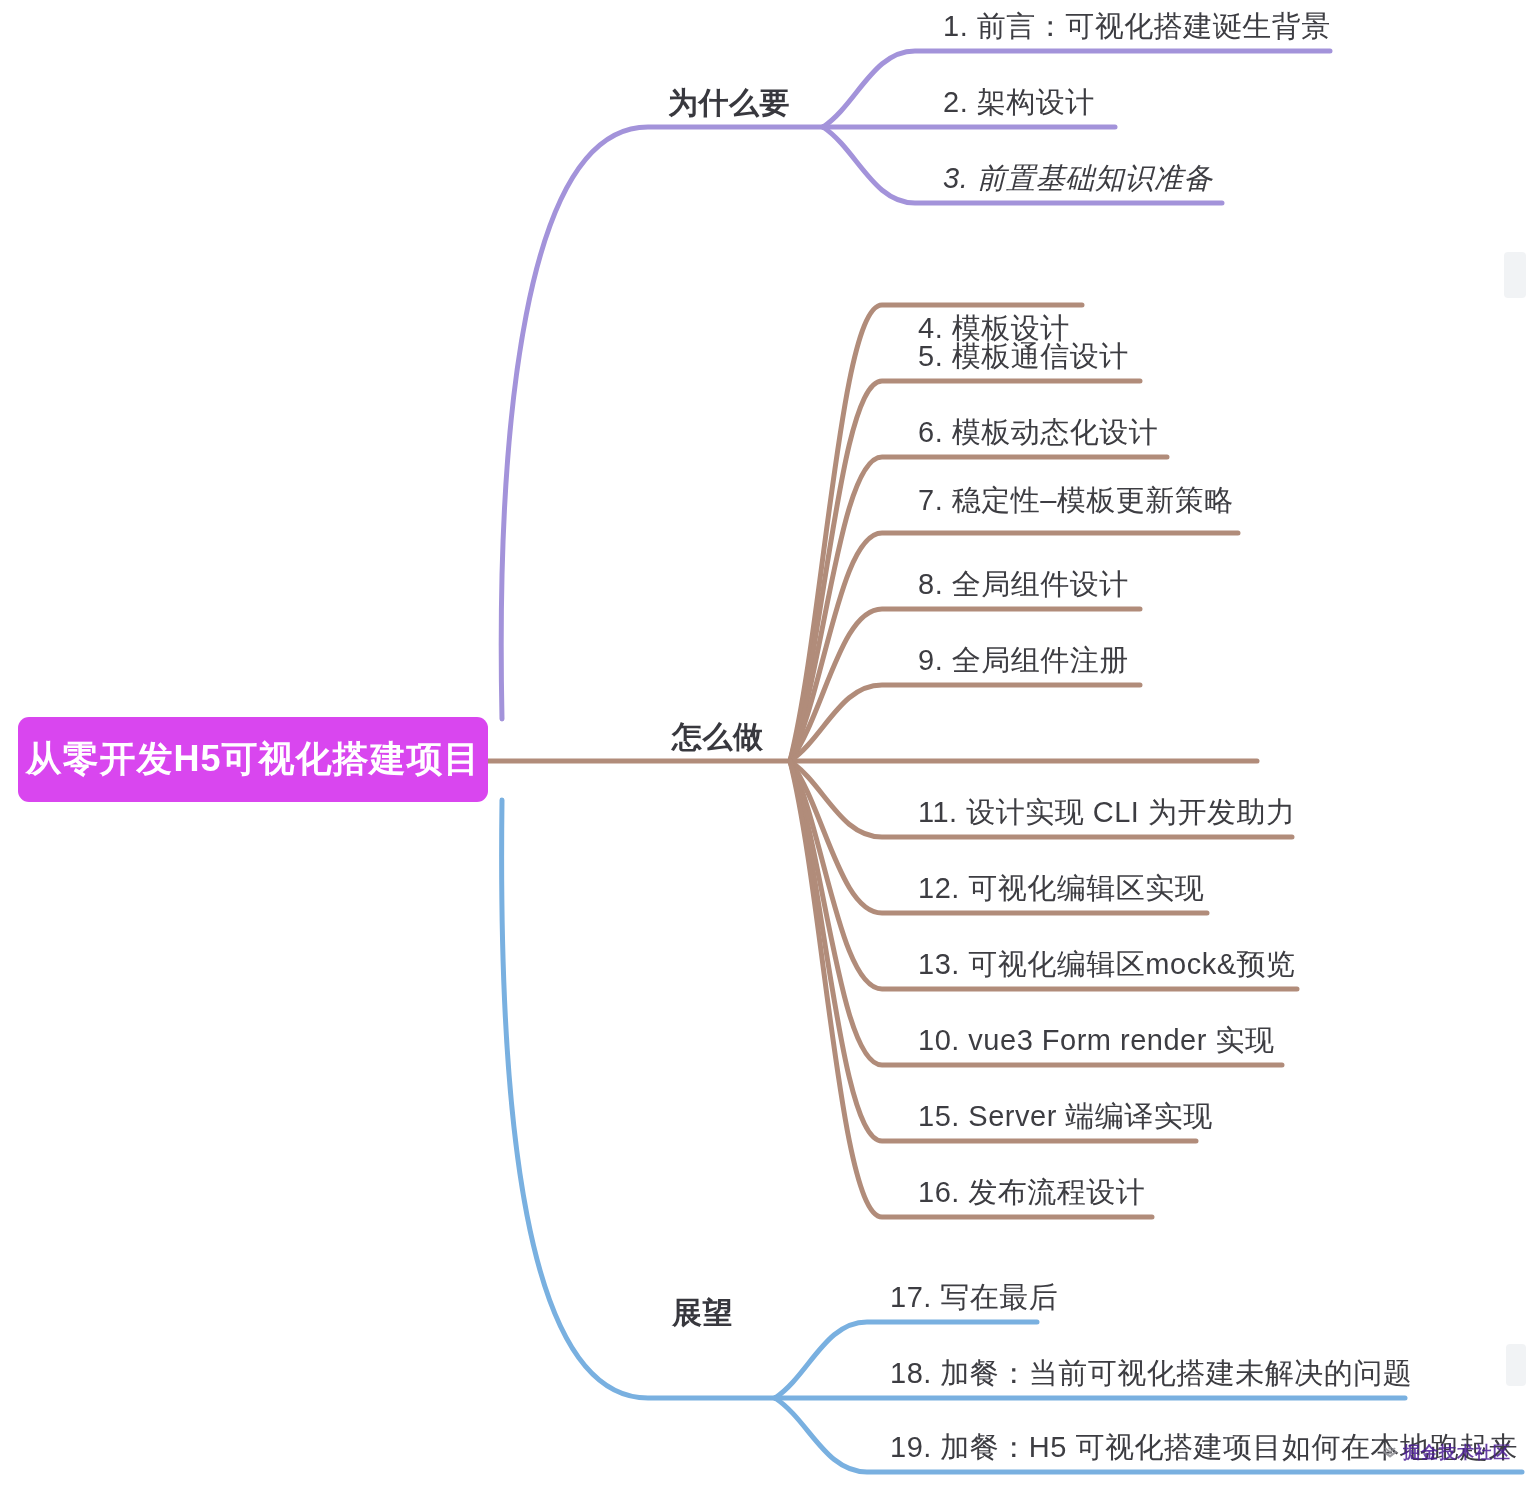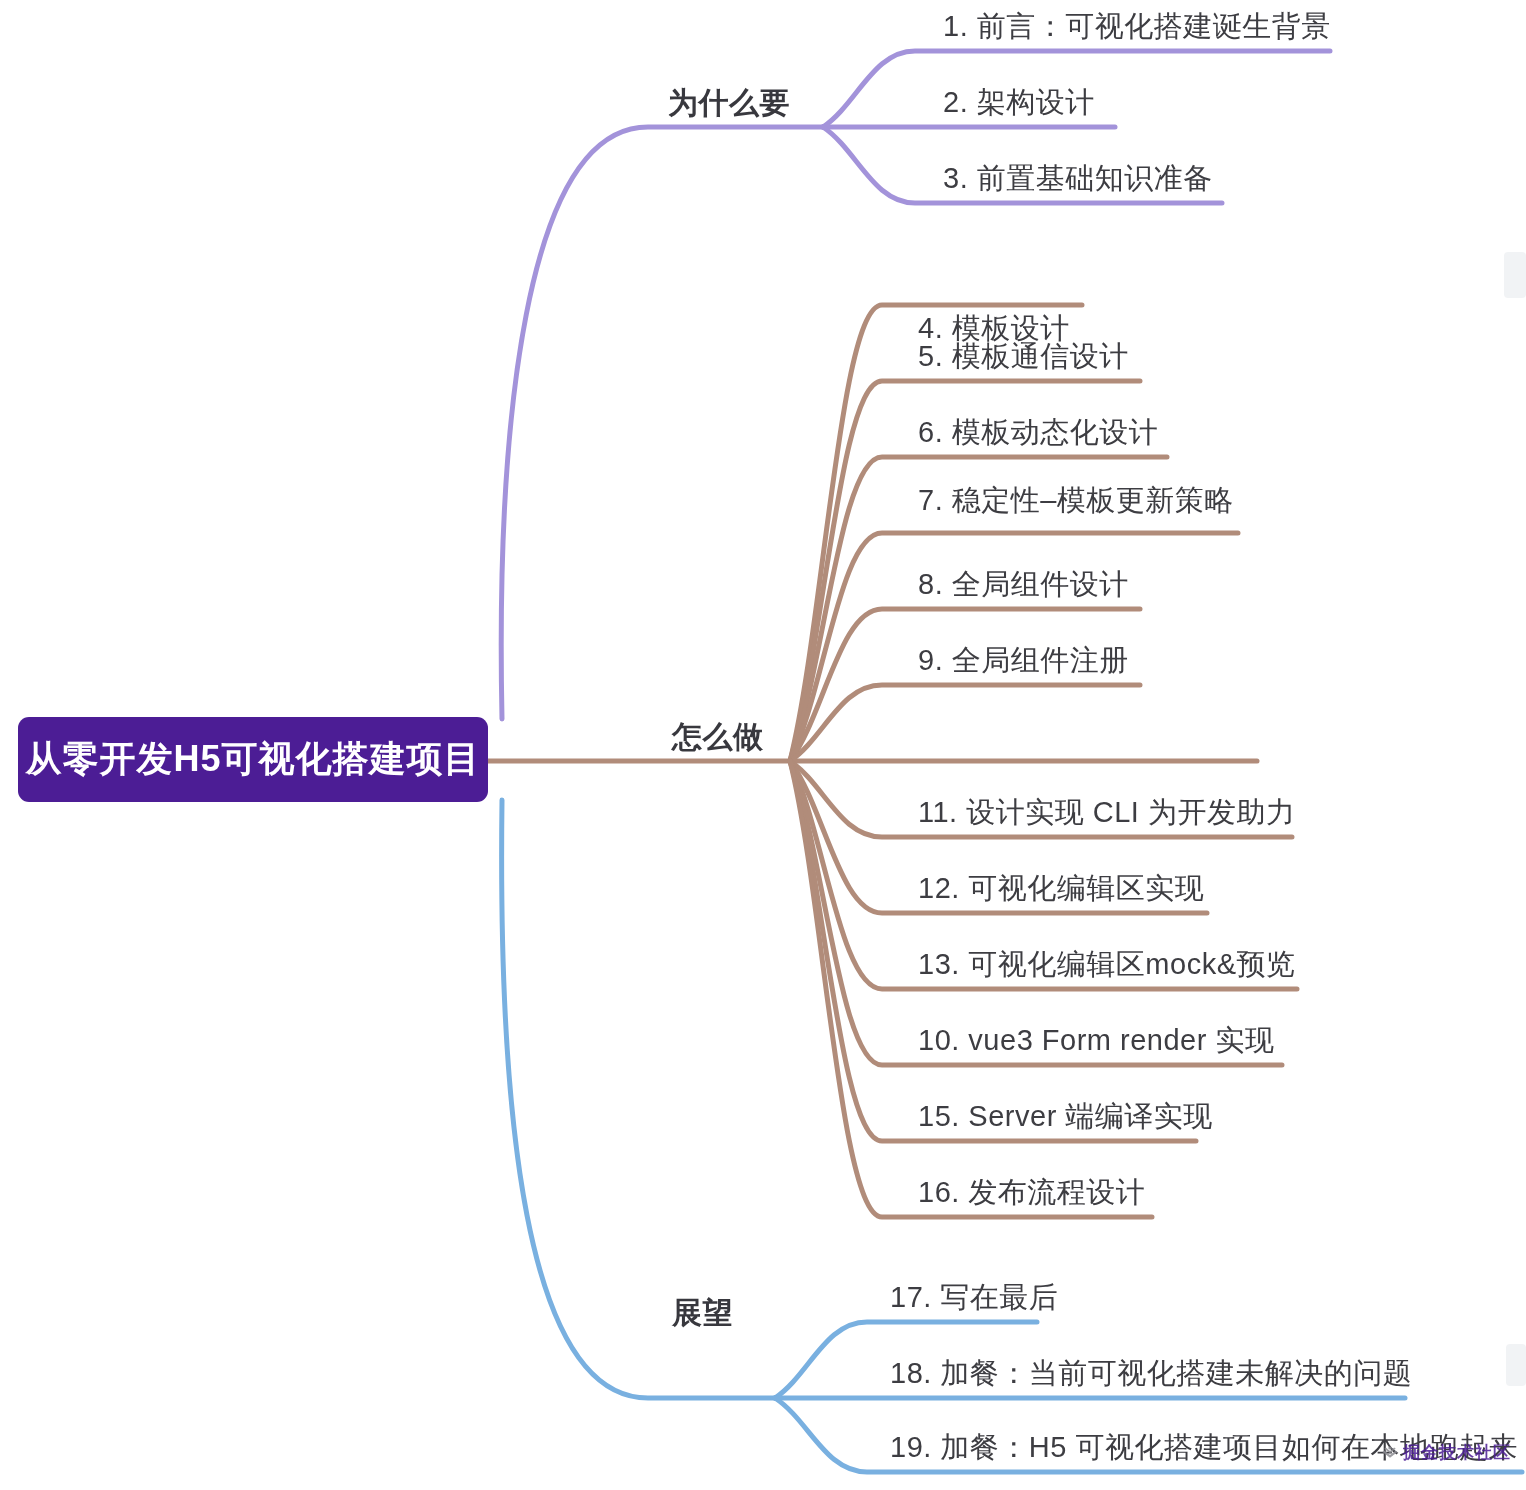--- a/index.html
+++ b/index.html
@@ -76,29 +76,29 @@
       <path d="M790,761 C824,897.8 840,1217 882,1217 H1152" fill="none" stroke="#b18c7a" stroke-width="5" stroke-linecap="round"></path>
       <path d="M502,800 C498,1110 524,1398 648,1398 H775" fill="none" stroke="#79b0e0" stroke-width="5" stroke-linecap="round"></path>
       <path d="M775,1398 C809,1375.2 825,1322 867,1322 H1037" fill="none" stroke="#79b0e0" stroke-width="5" stroke-linecap="round"></path>
       <path d="M775,1398 H1405" fill="none" stroke="#79b0e0" stroke-width="5" stroke-linecap="round"></path>
       <path d="M775,1398 C809,1420.2 825,1472 867,1472 H1522" fill="none" stroke="#79b0e0" stroke-width="5" stroke-linecap="round"></path>
     </svg>
 
   <div class="frag" style="left:1504px;top:252px;width:22px;height:46px;"></div>
   <div class="frag" style="left:1506px;top:1344px;width:20px;height:42px;"></div>
 
-  <div class="root-node" style="background: #4c1d95; color: rgb(255, 255, 255);">从零开发H5可视化搭建项目</div>
+  <div class="root-node" style="background: #d946ef; color: rgb(255, 255, 255);">从零开发H5可视化搭建项目</div>
 
   <div class="topic branch-label" style="left:668px;top:84px;">为什么要</div>
   <div class="topic branch-label" style="left:672px;top:718px;">怎么做</div>
   <div class="topic branch-label" style="left:672px;top:1294px;">展望</div>
 
   <div class="topic" style="left:943px;top:8px;">1. 前言：可视化搭建诞生背景</div>
   <div class="topic" style="left:943px;top:84px;text-align:center;">2. 架构设计</div>
-  <div class="topic" style="left:943px;top:160px;">3. 前置基础知识准备</div>
+  <div class="topic" style="left:943px;top:160px;font-style:italic;">3. 前置基础知识准备</div>
 
   <div class="topic" style="left:918px;top:262px;margin-top:48px;">4. 模板设计</div>
   <div class="topic" style="left:918px;top:338px;">5. 模板通信设计</div>
   <div class="topic" style="left:918px;top:414px;">6. 模板动态化设计</div>
   <div class="topic" style="left:918px;top:482px;">7. 稳定性–模板更新策略</div>
   <div class="topic" style="left:918px;top:566px;">8. 全局组件设计</div>
   <div class="topic" style="left:918px;top:642px;">9. 全局组件注册</div>
   <div class="topic" style="left:918px;top:794px;">11. 设计实现 CLI 为开发助力</div>
   <div class="topic" style="left:918px;top:870px;">12. 可视化编辑区实现</div>
   <div class="topic" style="left:918px;top:946px;">13. 可视化编辑区mock&amp;预览</div>

